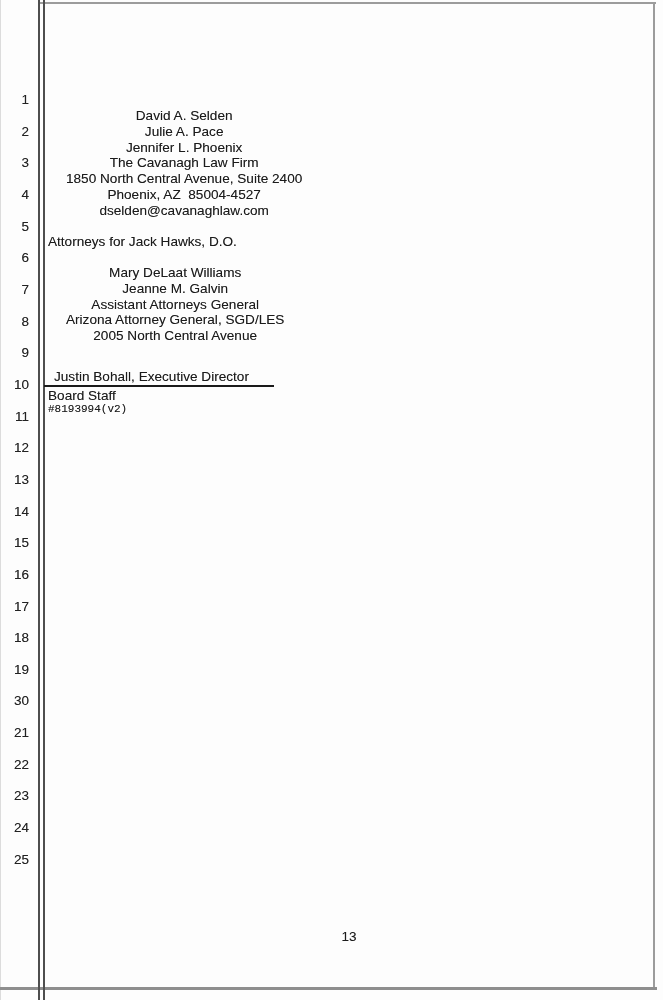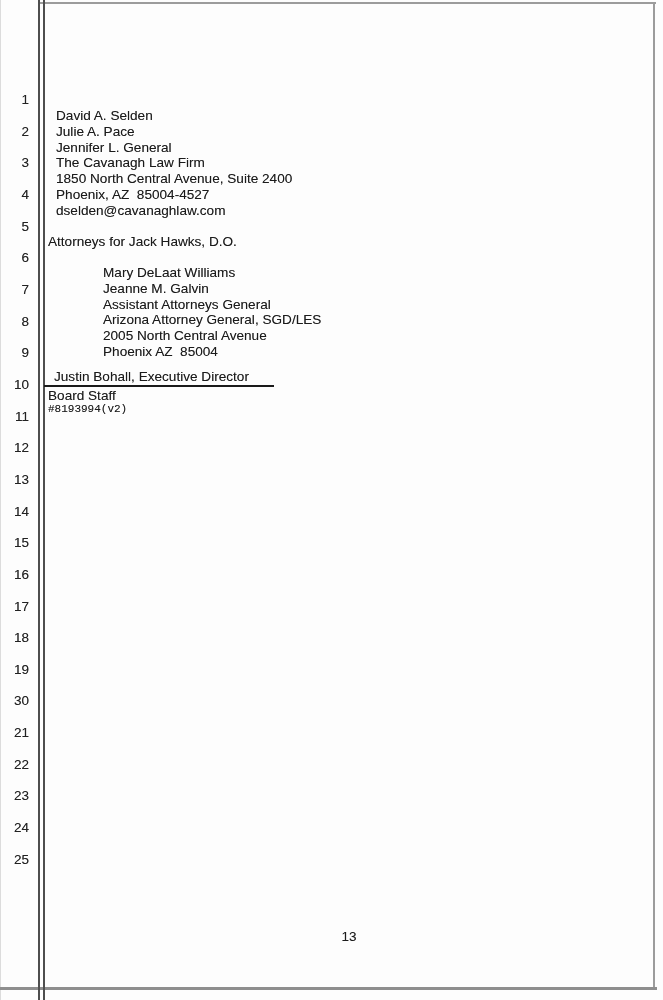--- a/index.html
+++ b/index.html
@@ -45,24 +45,24 @@
   }
 
   
   .tl {
     font-size: 13.6px;
     line-height: 15.83px;
     white-space: pre;
     color: #1b1b1b;
     text-shadow: 0 0 0.5px rgba(0,0,0,0.38);
   }
-  .block { position: absolute; left: 56px; }
+  .block { position: absolute; left: 66px; text-align: center; }
   .counsel      { top: 108px; }
   .representing { position: absolute; left: 48px; top: 234px; }
-  .ag           { top: 265px; margin-left: 47px; }
+  .ag           { top: 265px; }
   .sig-name     { position: absolute; left: 54px; top: 369px; }
   .sig-underline{ position: absolute; left: 44px; top: 385px; width: 230px; height: 2px; background: #1a1a1a; }
   .board-staff  { position: absolute; left: 48px; top: 388px; }
   .doc-id       { position: absolute; left: 48px; top: 403px; font-size: 11px; line-height: 13px; font-family: Liberation Mono, monospace; }
 
   .page-number {
     position: absolute;
     left: 44px; top: 929px;
     width: 610px;
     text-align: center;
@@ -107,36 +107,35 @@
     <span class="ln">21</span>
     <span class="ln">22</span>
     <span class="ln">23</span>
     <span class="ln">24</span>
     <span class="ln">25</span>
   </div>
 
   <div class="block counsel">
     <div class="tl">David A. Selden</div>
     <div class="tl">Julie A. Pace</div>
-    <div class="tl">Jennifer L. General</div>
+    <div class="tl">Jennifer L. Phoenix</div>
     <div class="tl">The Cavanagh Law Firm</div>
     <div class="tl">1850 North Central Avenue, Suite 2400</div>
     <div class="tl">Phoenix, AZ  85004-4527</div>
     <div class="tl">dselden@cavanaghlaw.com</div>
   </div>
 
   <div class="tl representing">Attorneys for Jack Hawks, D.O.</div>
 
   <div class="block ag">
     <div class="tl">Mary DeLaat Williams</div>
     <div class="tl">Jeanne M. Galvin</div>
     <div class="tl">Assistant Attorneys General</div>
     <div class="tl">Arizona Attorney General, SGD/LES</div>
     <div class="tl">2005 North Central Avenue</div>
-    <div class="tl">Phoenix AZ  85004</div>
   </div>
 
   <div class="tl sig-name">Justin Bohall, Executive Director</div>
   <div class="sig-underline"></div>
   <div class="tl board-staff">Board Staff</div>
   <div class="tl doc-id">#8193994(v2)</div>
 
   <div class="page-number">13</div>
 
 </div>

